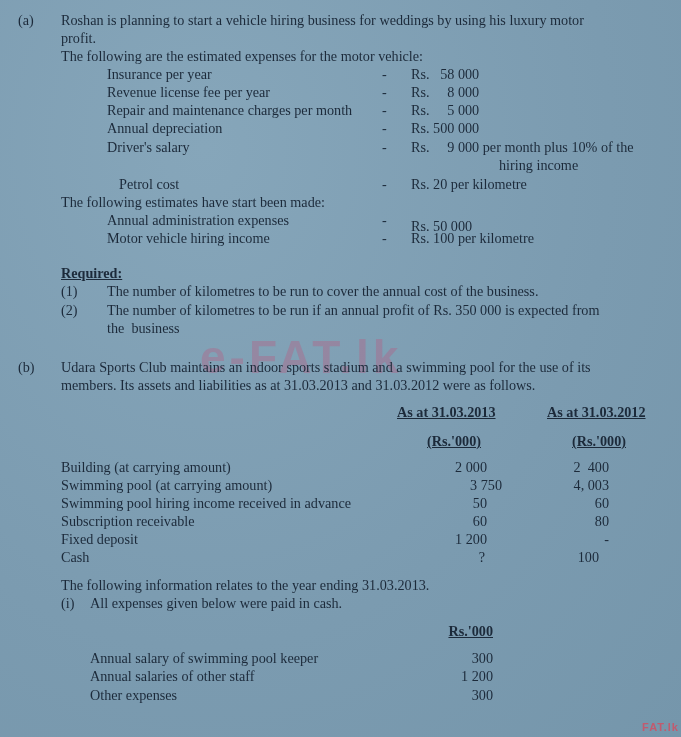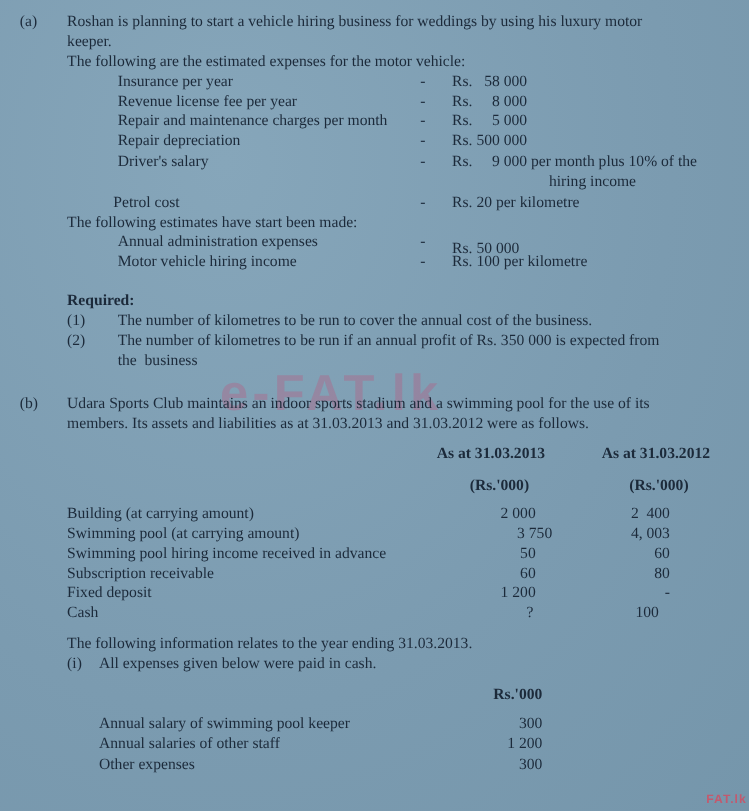--- a/index.html
+++ b/index.html
@@ -6,21 +6,21 @@
   body {
     width: 681px; height: 737px; overflow: hidden;
     background: #7f9fb3;
     background-image: radial-gradient(ellipse at 30% 20%, #86a6ba 0%, #7b9bb0 60%, #7596ab 100%);
     font-family: "Liberation Serif", "DejaVu Serif", serif;
     color: #1c2a3a;
     font-size: 14.2px;
     position: relative;
   }
   .abs { position: absolute; white-space: nowrap; }
-  .bold { font-weight: bold; }
+  .bold { font-weight: bold; text-decoration: underline; }
   .watermark {
     position: absolute; left: 200px; top: 330px;
     font-family: "Liberation Sans", sans-serif; font-weight: bold;
     font-size: 46px; letter-spacing: 4px;
     color: rgba(200, 70, 110, 0.28);
     pointer-events: none;
   }
   .corner-mark {
     position: absolute; right: 2px; bottom: 4px;
     font-family: "Liberation Sans", sans-serif; font-weight: bold;
@@ -29,45 +29,45 @@
   .r { text-align: center; }
 </style>
 </head>
 <body>
 
 <div class="watermark">e-FAT.lk</div>
 
 <div>
   <span class="abs" style="left:18px;top:12px">(a)</span>
   <span class="abs" style="left:61px;top:12px">Roshan is planning to start a vehicle hiring business for weddings by using his luxury motor</span>
-  <span class="abs" style="left:61px;top:30px">keeper.</span>
+  <span class="abs" style="left:61px;top:30px">profit.</span>
   <span class="abs" style="left:61px;top:48px">The following are the estimated expenses for the motor vehicle:</span>
 
   <span class="abs" style="left:107px;top:66px">Insurance per year</span>
   <span class="abs" style="left:382px;top:66px">-</span>
   <span class="abs" style="left:411px;top:66px;white-space:pre">Rs.   58 000</span>
 
   <span class="abs" style="left:107px;top:84px">Revenue license fee per year</span>
   <span class="abs" style="left:382px;top:84px">-</span>
   <span class="abs" style="left:411px;top:84px;white-space:pre">Rs.     8 000</span>
 
   <span class="abs" style="left:107px;top:102px">Repair and maintenance charges per month</span>
   <span class="abs" style="left:382px;top:102px">-</span>
   <span class="abs" style="left:411px;top:102px;white-space:pre">Rs.     5 000</span>
 
-  <span class="abs" style="left:107px;top:120px">Repair depreciation</span>
+  <span class="abs" style="left:107px;top:120px">Annual depreciation</span>
   <span class="abs" style="left:382px;top:120px">-</span>
   <span class="abs" style="left:411px;top:120px;white-space:pre">Rs. 500 000</span>
 
   <span class="abs" style="left:107px;top:139px">Driver's salary</span>
   <span class="abs" style="left:382px;top:139px">-</span>
   <span class="abs" style="left:411px;top:139px;white-space:pre">Rs.     9 000 per month plus 10% of the</span>
   <span class="abs" style="left:499px;top:157px">hiring income</span>
 
-  <span class="abs" style="left:103px;top:176px">Petrol cost</span>
+  <span class="abs" style="left:119px;top:176px">Petrol cost</span>
   <span class="abs" style="left:382px;top:176px">-</span>
   <span class="abs" style="left:411px;top:176px;white-space:pre">Rs. 20 per kilometre</span>
 
   <span class="abs" style="left:61px;top:194px">The following estimates have start been made:</span>
 
   <span class="abs" style="left:107px;top:212px">Annual administration expenses</span>
   <span class="abs" style="left:382px;top:212px">-</span>
   <span class="abs" style="left:411px;top:218px">Rs. 50 000</span>
 
   <span class="abs" style="left:107px;top:230px">Motor vehicle hiring income</span>

